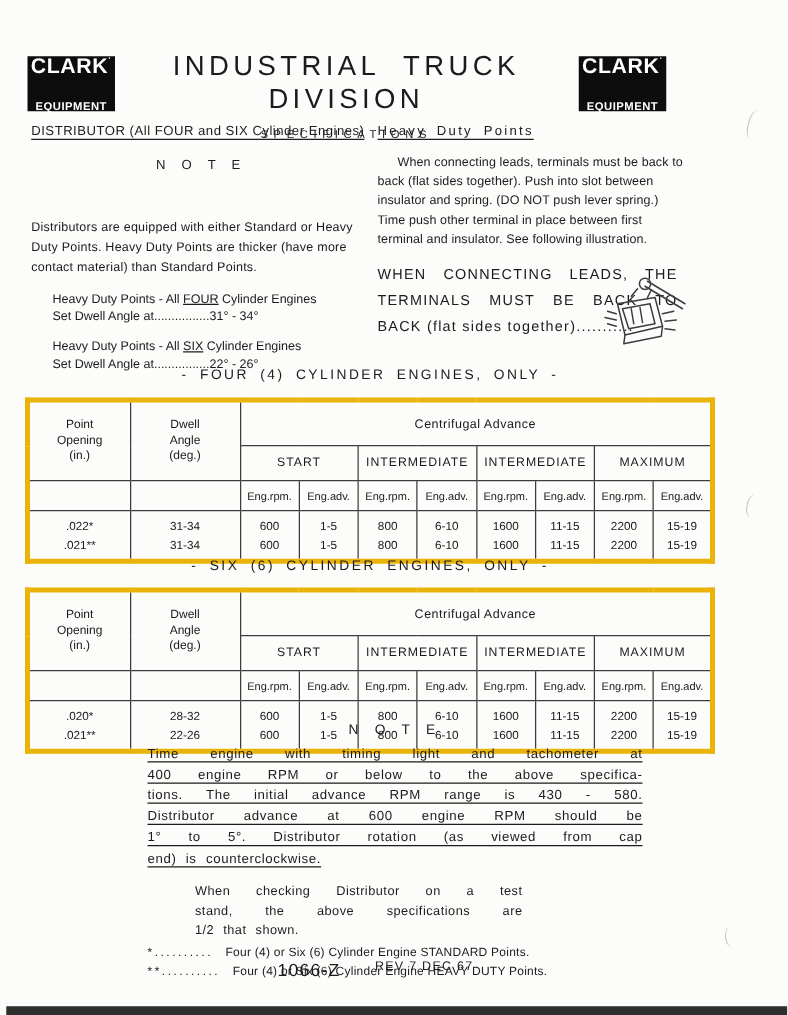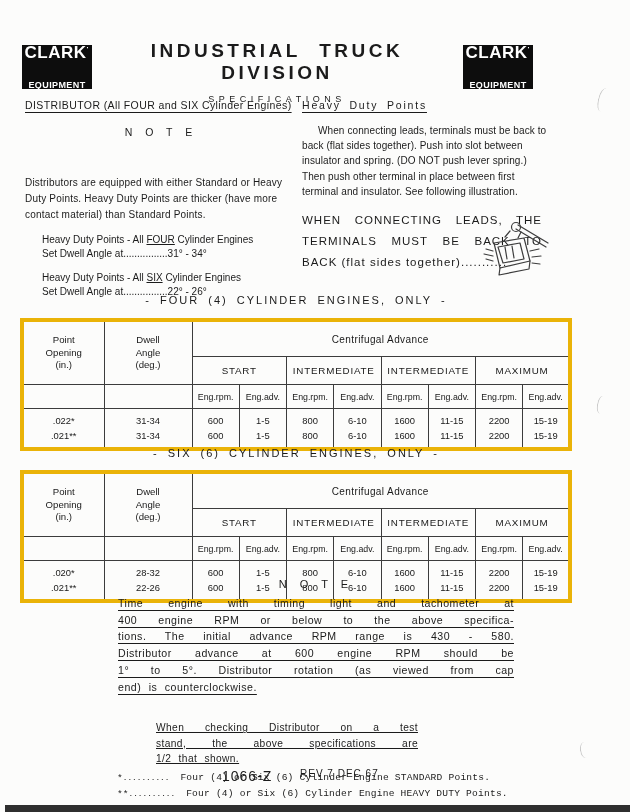--- a/index.html
+++ b/index.html
@@ -16,21 +16,21 @@
     color:#fff; text-align:center; display:flex; flex-direction:column;
     justify-content:center; line-height:1;
   }
   .logo-left  { left:22px;  top:45px; }
   .logo-right { left:463px; top:45px; }
   .logo-main  { font-weight:bold; font-size:17px; letter-spacing:0.5px; }
   .logo-reg   { font-size:7px; vertical-align:top; }
   .logo-sub   { font-weight:bold; font-size:9px; letter-spacing:0.4px; margin-top:20px; }
 
   .title-block { position:absolute; left:96px; top:40px; width:362px; text-align:center; }
-  .doc-title  { font-weight:bold; font-size:19px; letter-spacing:3.5px; word-spacing:10px; }
+  .doc-title  { font-weight:normal; font-size:22px; letter-spacing:3.5px; word-spacing:10px; }
   .doc-subtitle { margin-top:10px; font-size:9px; letter-spacing:4.5px; }
 
   
   .col-left  { position:absolute; left:25px;  top:99px; width:272px; }
   .col-right { position:absolute; left:302px; top:99px; width:246px; }
 
   .sec-heading {
     font-size:10.5px; letter-spacing:0.4px;
     text-decoration:underline; text-underline-offset:2.5px;
   }
@@ -74,28 +74,28 @@
   .spec .d2 td  { border-top-style:hidden; padding-bottom:6px; font-size:9.4px; }
 
   
   .bottom-note { position:absolute; left:118px; top:578px; width:396px; }
   .bn-label { text-align:center; font-size:11px; letter-spacing:5px; margin-bottom:5px; }
   .bn-line  { font-size:10.6px; letter-spacing:0.5px; word-spacing:4px; line-height:1.58;
               text-align:justify; text-align-last:justify;
               text-decoration:underline; text-underline-offset:2.5px; }
   .bn-line.last { text-align:left; text-align-last:left; }
 
-  .test-stand { margin:25px 0 4px 38px; width:262px;text-decoration:underline; }
+  .test-stand { margin:11px 0 4px 38px; width:262px; }
   .ts-line { font-size:10.2px; letter-spacing:0.4px; word-spacing:4px; line-height:1.5;
              text-align:justify; text-align-last:justify; }
   .ts-line.last { text-align:left; text-align-last:left; }
 
   .footnote { font-size:9.6px; line-height:1.55; letter-spacing:0.2px; }
   .fn-marker { letter-spacing:2px; }
-  .fn-text { margin-left:10px;font-family:Liberation Mono, monospace; }
+  .fn-text { margin-left:10px; }
 
   
   .doc-number { position:absolute; left:222px; top:768px; font-size:14px; letter-spacing:1px;text-align:right; }
   .revision   { position:absolute; left:300px; top:768px; font-size:10px; letter-spacing:1px; }
 
   
   .bottom-strip { position:absolute; left:5px; right:0; bottom:0; height:7px; background:#2f2f2f; }
   .arc { position:absolute; border-left:1px solid #9a9a9a; border-radius:50%; opacity:0.55; }
   .arc1 { left:598px; top:88px;  width:10px; height:24px; transform:rotate(14deg); }
   .arc2 { left:597px; top:396px; width:8px;  height:18px; transform:rotate(10deg); }
@@ -131,21 +131,21 @@
       <div>Set Dwell Angle at................31° - 34°</div>
     </div>
     <div class="spec-item">
       <div><span>Heavy Duty Points - All </span><span class="spec-em">SIX</span><span> Cylinder Engines</span></div>
       <div>Set Dwell Angle at................22° - 26°</div>
     </div>
   </div>
 
   <div class="col-right">
     <div class="hd-heading">Heavy Duty Points</div>
-    <div class="hd-body">When connecting leads, terminals must be back to back (flat sides together).  Push into slot between insulator and spring.  (DO NOT push lever spring.)  Then push other terminal in place between first terminal and insulator.  See following illustration.</div>
+    <div class="hd-body">When connecting leads, terminals must be back to back (flat sides together).  Push into slot between insulator and spring.  (DO NOT push lever spring.)  Time push other terminal in place between first terminal and insulator.  See following illustration.</div>
     <div class="emph-block">
       <div class="emph-line">WHEN CONNECTING LEADS, THE</div>
       <div class="emph-line">TERMINALS MUST BE BACK TO</div>
       <div class="emph-line last">BACK (flat sides together)...........</div>
     </div>
     <span class="illus">
       <svg width="80" height="64" viewBox="0 0 80 64">
         <g fill="none" stroke="#3d3d3d" stroke-width="1.2" stroke-linecap="round" stroke-linejoin="round">
           <path d="M44 12 L74 30 M46 8 L76 26"></path>
           <circle cx="44" cy="10" r="4.5"></circle>

